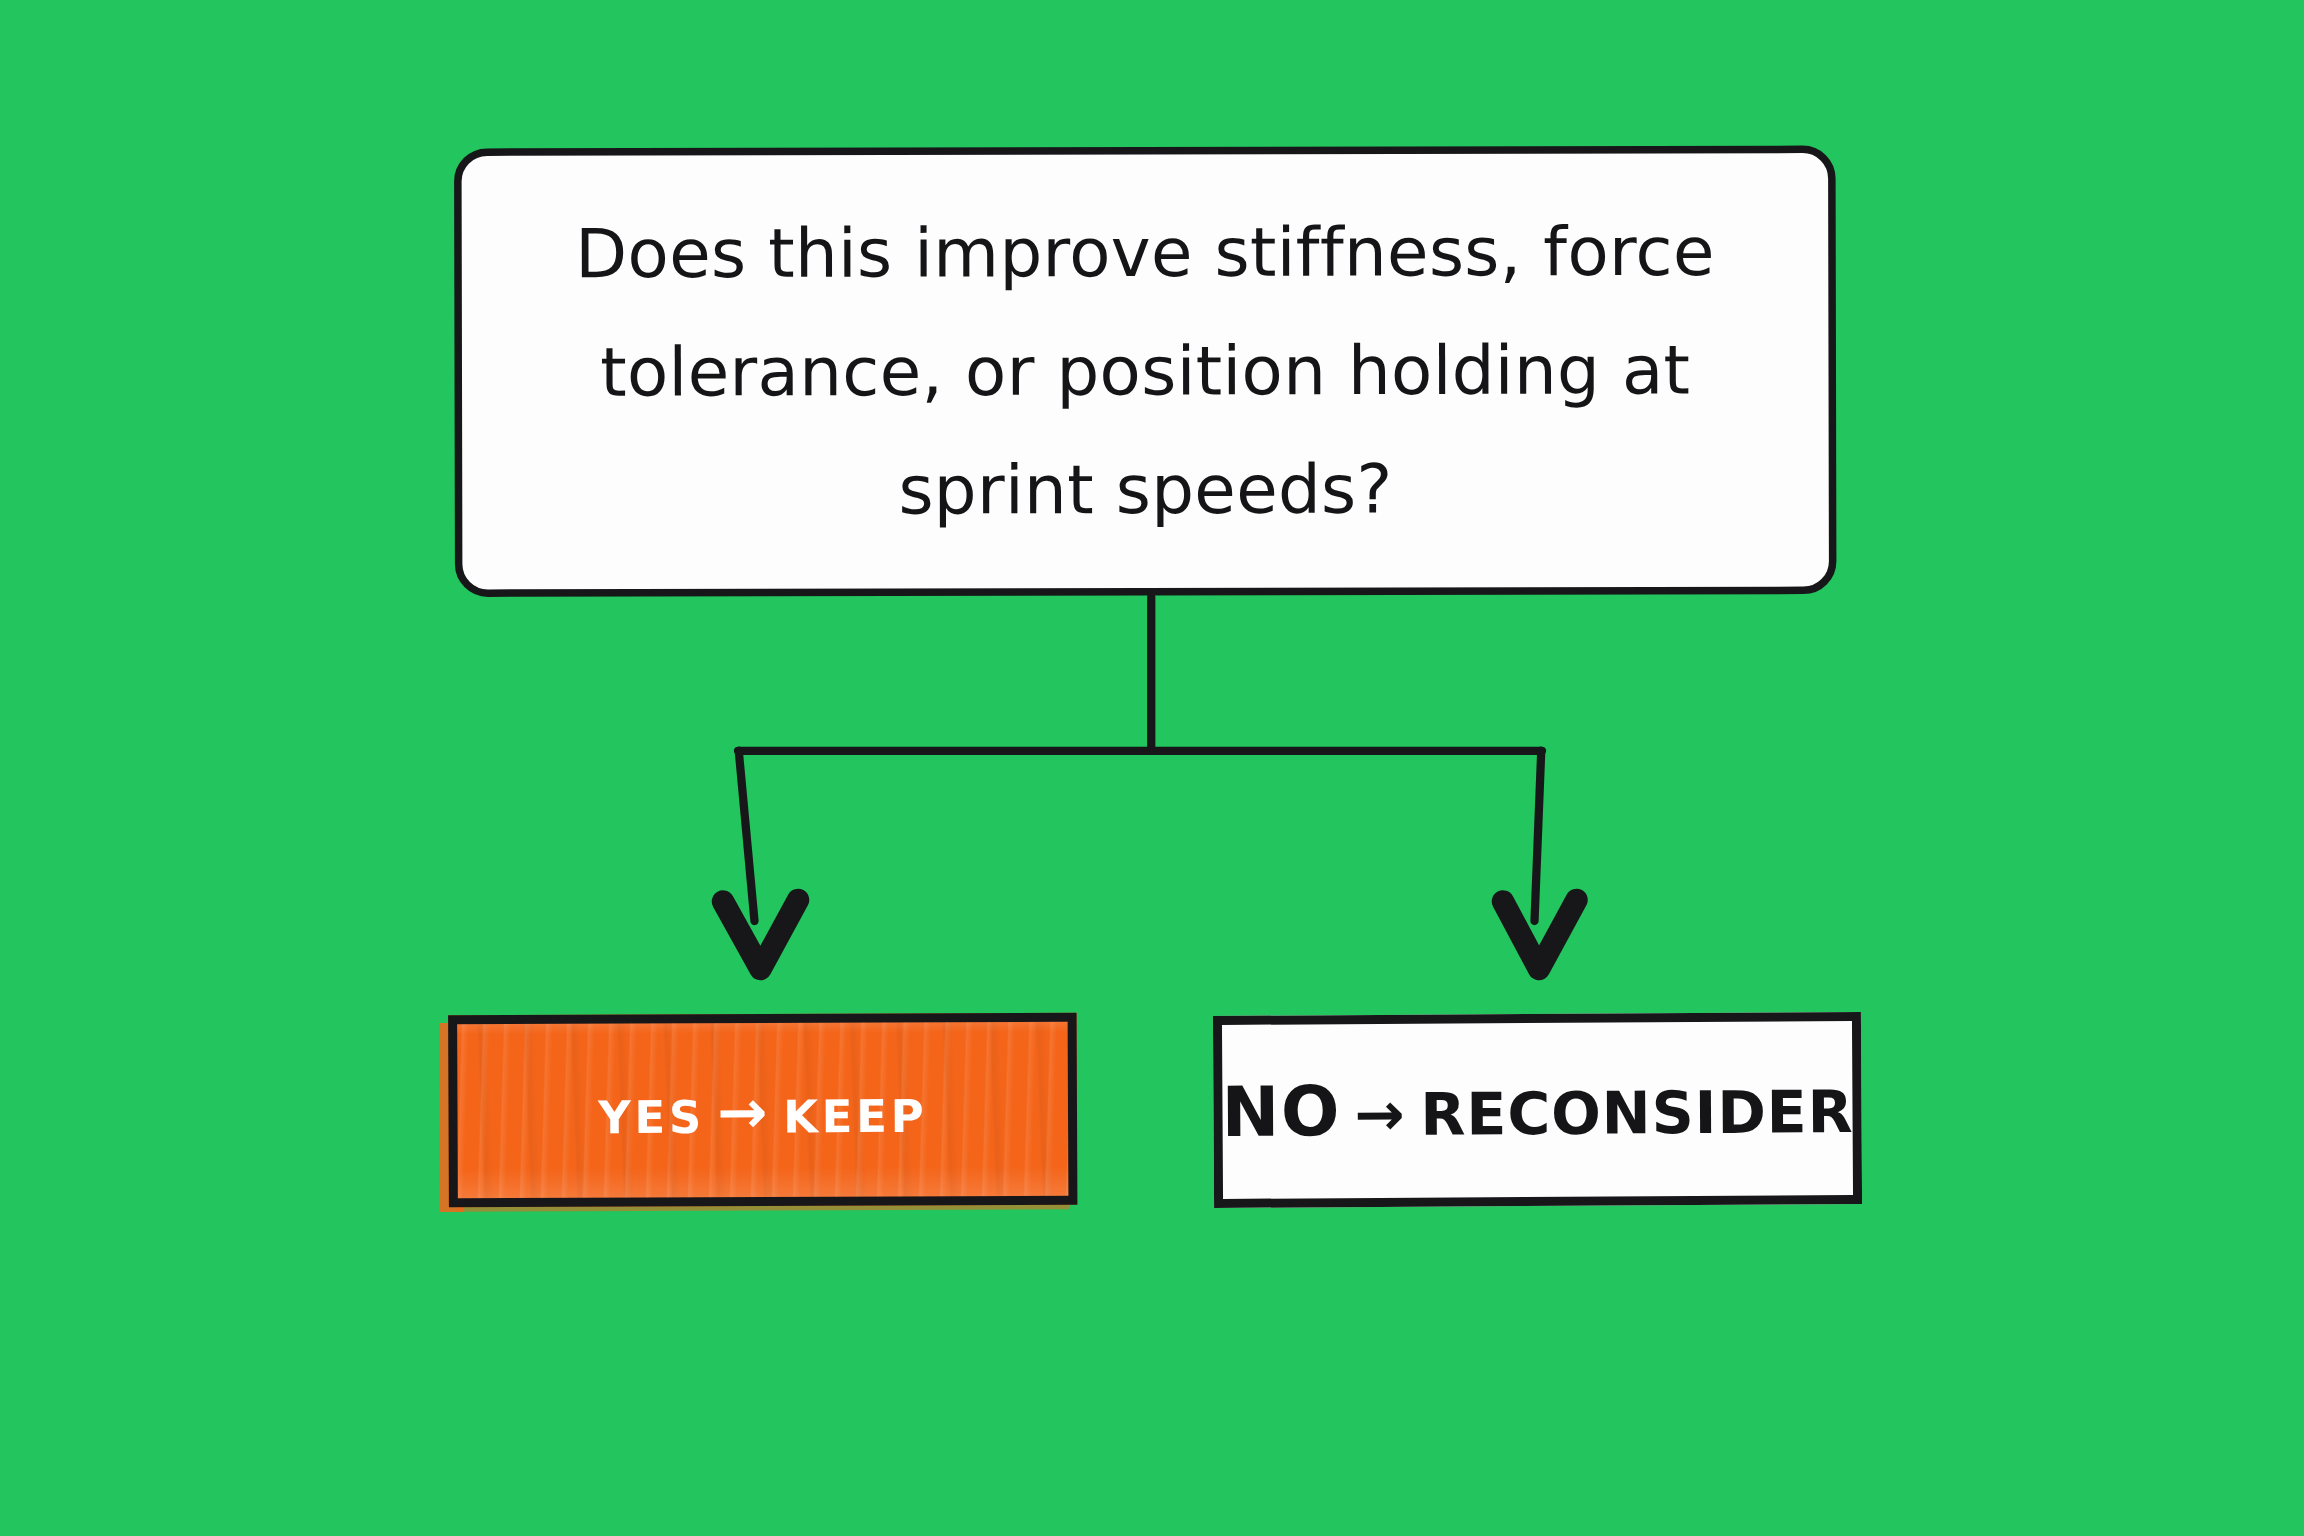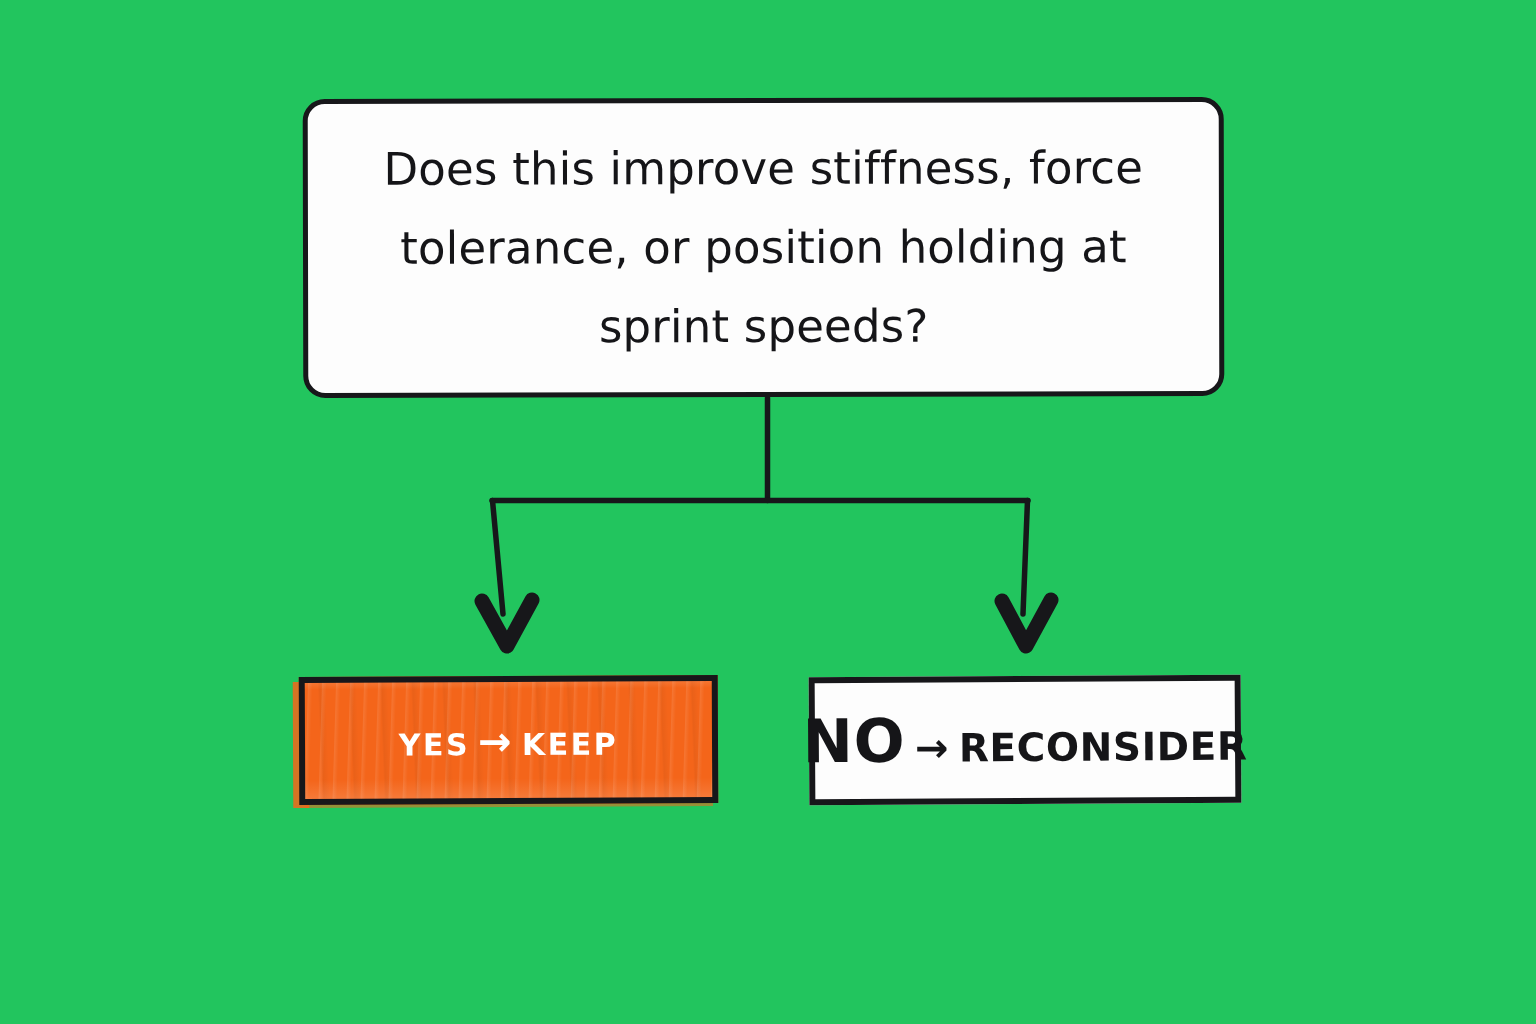--- a/index.html
+++ b/index.html
@@ -152,21 +152,21 @@
   }
   #no-text {
     font-family: "DejaVu Sans", sans-serif;
     color: #151518;
     white-space: nowrap;
     letter-spacing: 1.5px;
     font-weight: 700;
     text-transform: uppercase;
   }
   #no-text .big {
-    font-size: 60px;
+    font-size: 46px;
     letter-spacing: 1px;
   }
   #no-text .arrow {
     font-size: 40px;
     padding: 0 9px;
   }
   #no-text .small {
     font-size: 39px;
     letter-spacing: 0.6px;
   }

